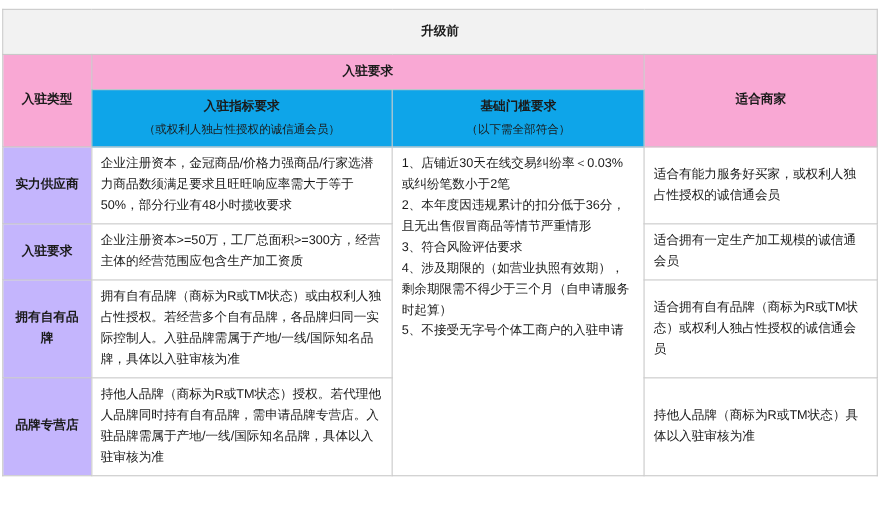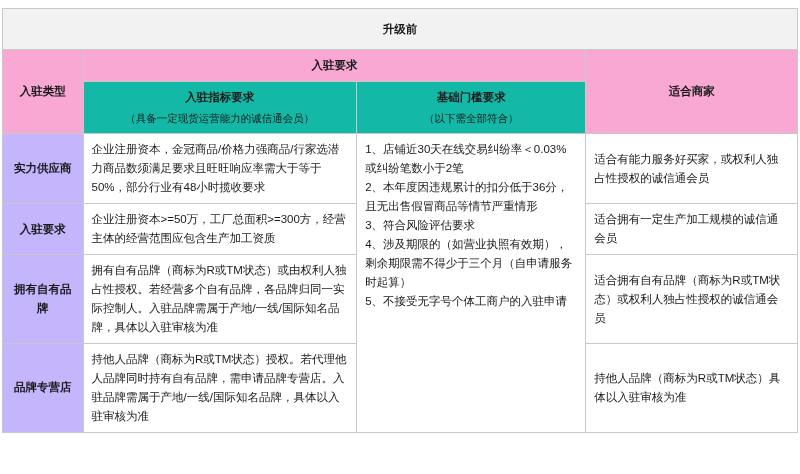--- a/index.html
+++ b/index.html
@@ -42,21 +42,21 @@
     height: 28px;
     padding: 4px 0;
   }
   .hdr {
     background: #f9a8d4;
     text-align: center;
     font-weight: bold;
     font-size: 12.5px;
   }
   .hdr-sub {
-    background: #14b8a6;
+    background: #0ea5e9;
     text-align: center;
     font-weight: bold;
     font-size: 12px;
   }
   .hdr-note {
     display: block;
     font-weight: normal;
     font-size: 10.5px;
     margin-top: 3px;
     color: #1a1a1a;
@@ -96,21 +96,21 @@
         <td class="title-cell" colspan="4">升级前</td>
       </tr>
       <tr>
         <td class="hdr" rowspan="2">入驻类型</td>
         <td class="hdr" colspan="2">入驻要求</td>
         <td class="hdr" rowspan="2">适合商家</td>
       </tr>
       <tr>
         <td class="hdr-sub">
           <span>入驻指标要求</span>
-          <span class="hdr-note">（具备一定现货运营能力的诚信通会员）</span>
+          <span class="hdr-note">（或权利人独占性授权的诚信通会员）</span>
         </td>
         <td class="hdr-sub">
           <span>基础门槛要求</span>
           <span class="hdr-note">（以下需全部符合）</span>
         </td>
       </tr>
 
       <tr>
         <td class="rowlabel">实力供应商</td>
         <td class="body-cell">企业注册资本，金冠商品/价格力强商品/行家选潜力商品数须满足要求且旺旺响应率需大于等于50%，部分行业有48小时揽收要求</td>

